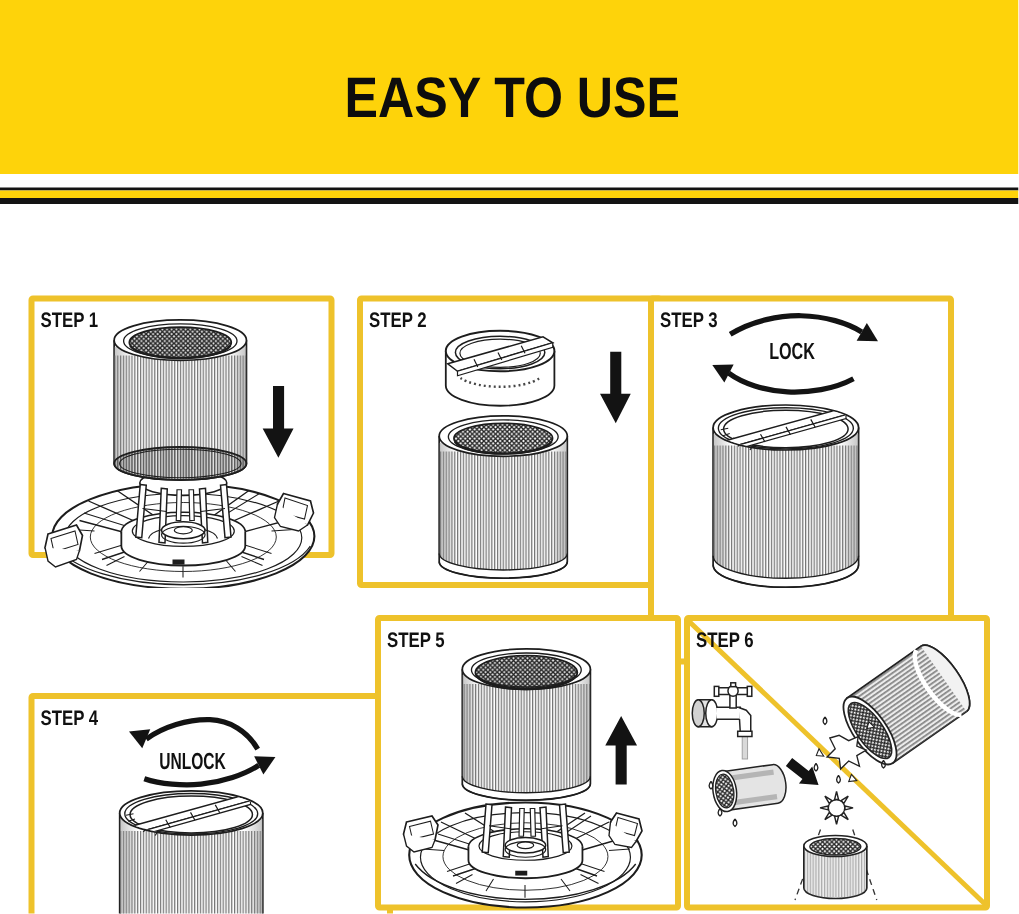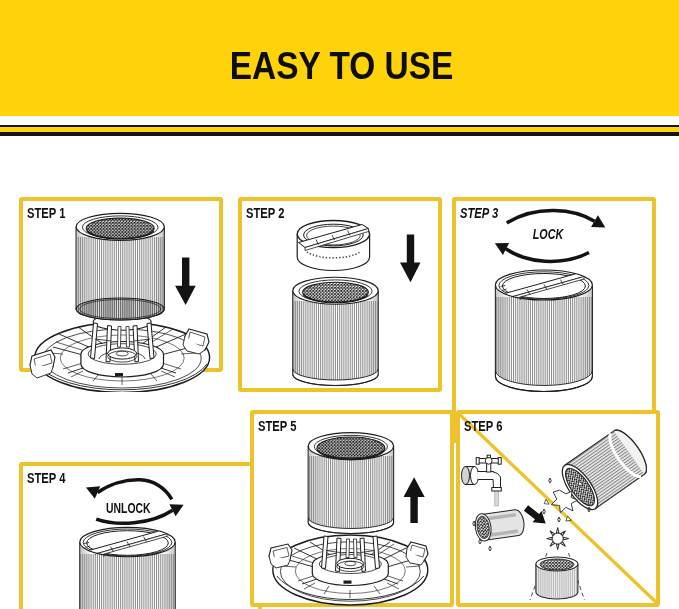--- a/index.html
+++ b/index.html
@@ -6,21 +6,21 @@
   body{width:679px;height:609px;position:relative;background:#fff;font-family:"Liberation Sans",sans-serif;overflow:hidden;}
   .hdr{position:absolute;left:0;top:0;width:679px;height:116px;background:#fed30a;}
   .hdr h1{margin:0;position:absolute;left:0;top:44.5px;width:679px;text-align:center;font-size:38px;margin-left:2px;font-weight:bold;color:#0d0d0d;transform:scaleX(0.88);transform-origin:339.5px 0;}
   .l1{position:absolute;left:0;top:125px;width:679px;height:2px;background:#131313;}
   .l2{position:absolute;left:0;top:127px;width:679px;height:5px;background:#fed30a;}
   .l3{position:absolute;left:0;top:132px;width:679px;height:4px;background:#131313;}
   .panel{position:absolute;border:4px solid #eec22b;border-radius:3px;background:#fff;box-sizing:border-box;}
   .step{position:absolute;left:4px;top:4px;font-size:14px;font-weight:bold;color:#111;z-index:5;transform:scaleX(0.8);transform-origin:0 0;white-space:nowrap;}
   .p1{left:19px;top:197px;width:204px;height:175px;}
   .p2{left:238px;top:197px;width:204px;height:195px;padding-left:12px;}
-  .p3{left:452px;top:197px;width:204px;height:246px;font-style:italic;}
+  .p3{left:432px;top:197px;width:204px;height:246px;}
   .p4{left:19px;top:418px;width:243px;height:197px;margin-top:44px;}
   .p5{left:250px;top:410px;width:204px;height:197px;}
   .p6{left:456px;top:410px;width:204px;height:197px;padding-left:36px;}
   .panel svg{position:absolute;left:0;top:0;}
 </style>
 </head>
 <body>
 <svg width="0" height="0" style="position:absolute">
 <defs>
 <pattern id="ms" width="3.1" height="3.1" patternUnits="userSpaceOnUse">

